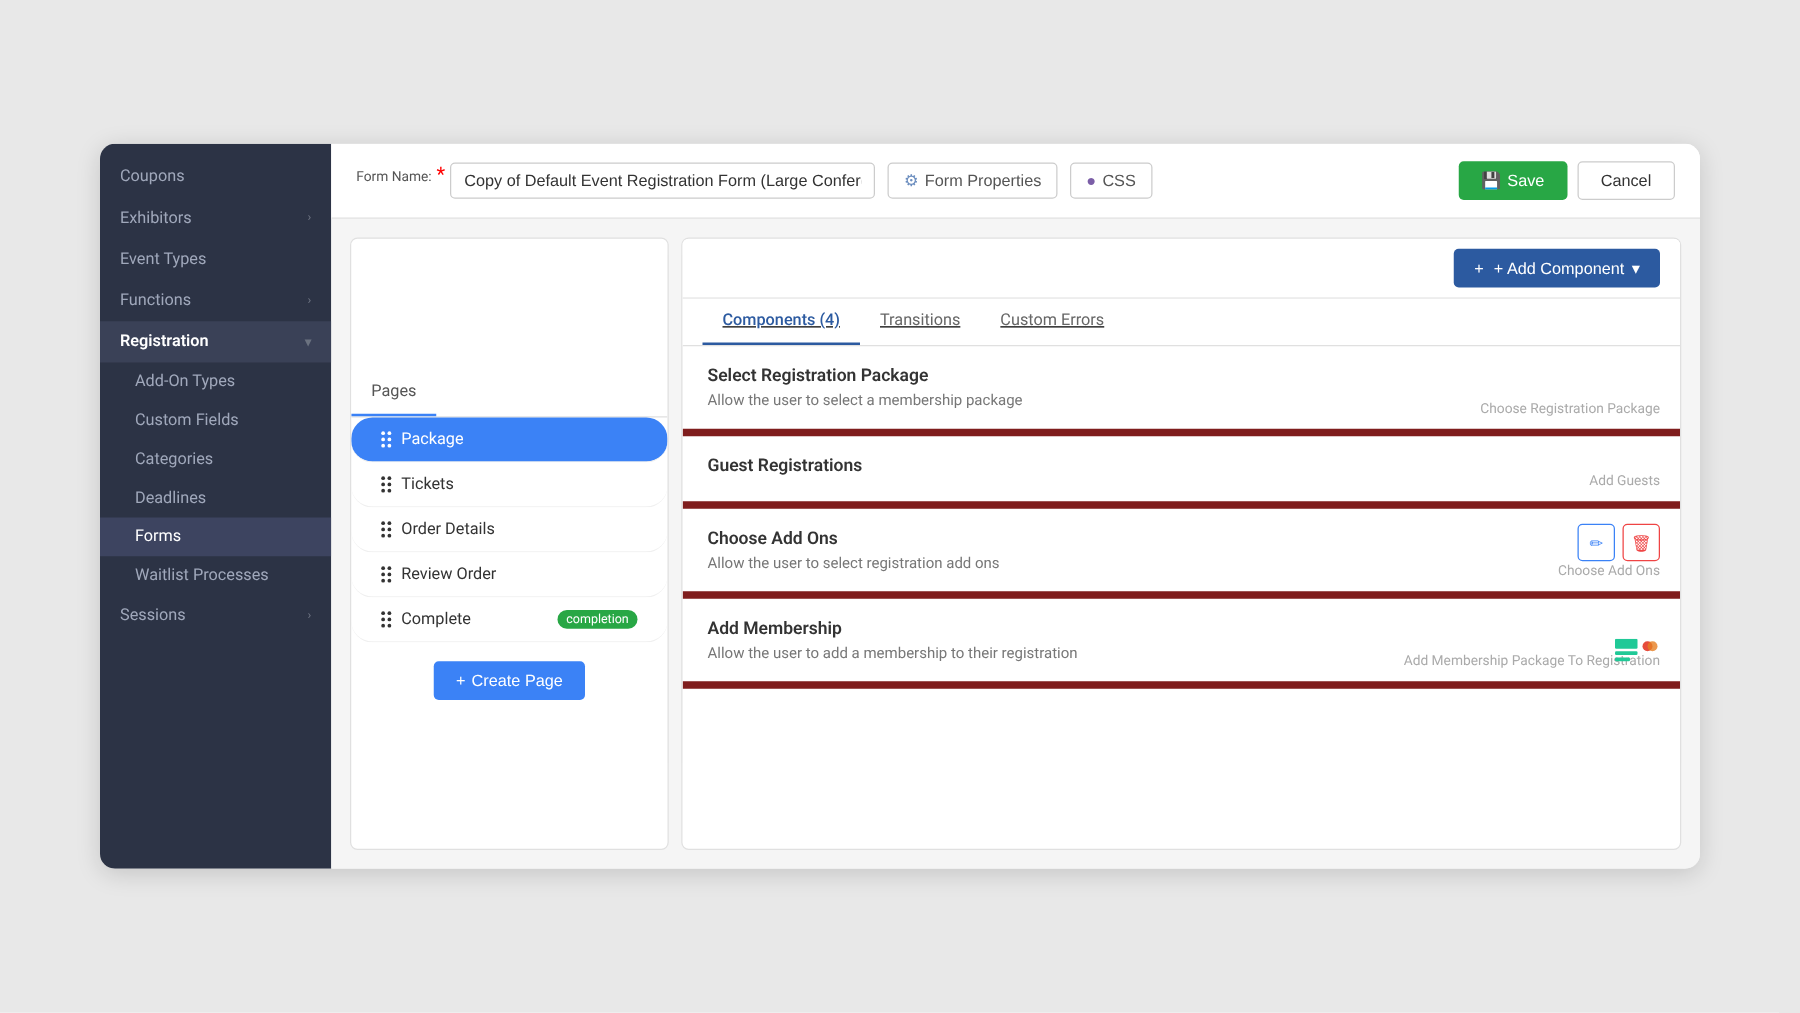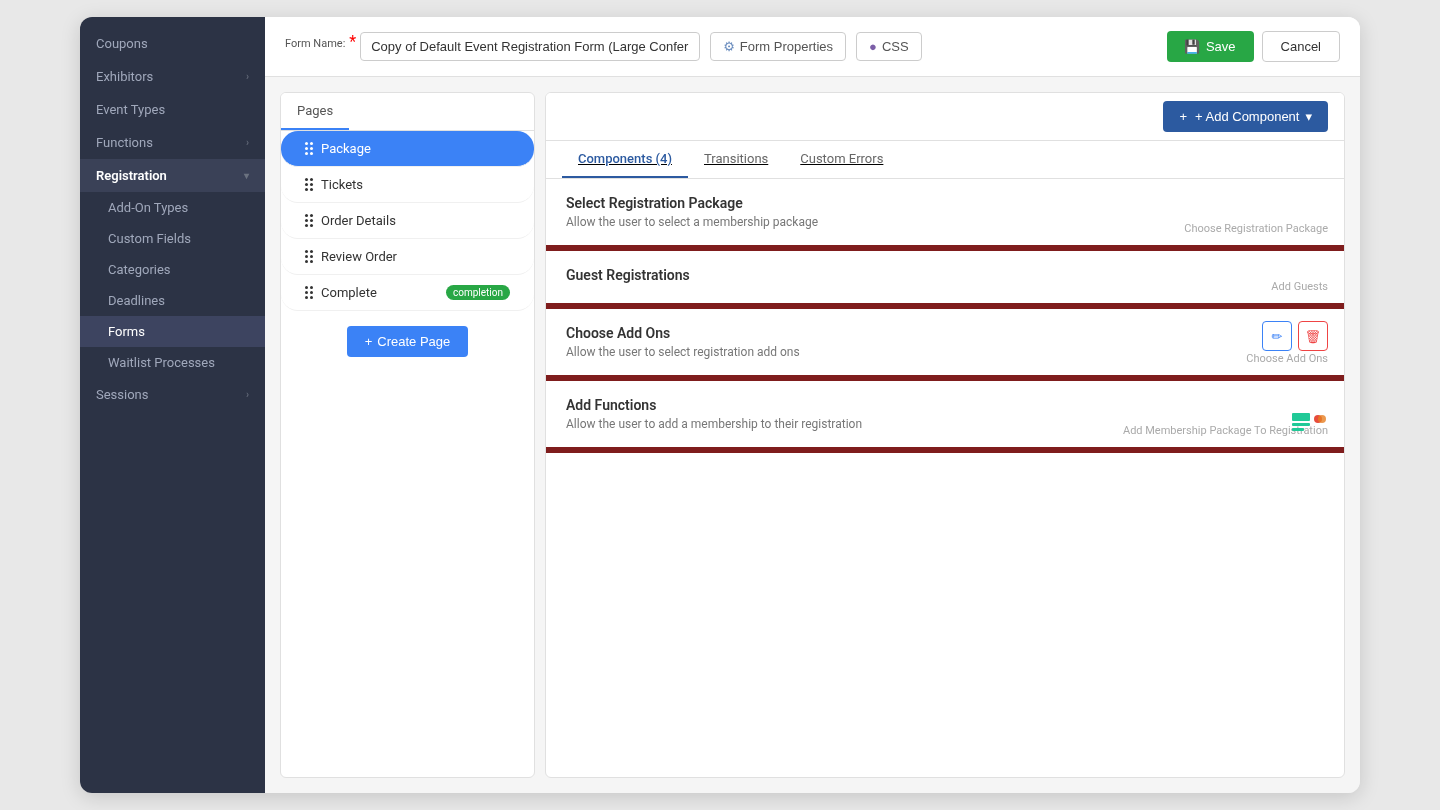--- a/index.html
+++ b/index.html
@@ -10,21 +10,21 @@
       height: 810px;
       overflow: hidden;
       display: flex;
       align-items: center;
       justify-content: center;
     }
     .app-window {
       background: #f0f0f0;
       border-radius: 12px;
       width: 1280px;
-      height: 776px;
+      height: 580px;
       display: flex;
       overflow: hidden;
       box-shadow: 0 4px 20px rgba(0,0,0,0.15);
     }
     
     .sidebar {
       width: 185px;
       background: #2c3345;
       flex-shrink: 0;
       display: flex;
@@ -163,20 +163,21 @@
     
     .pages-panel {
       width: 255px;
       flex-shrink: 0;
       background: #fff;
       border-radius: 6px;
       border: 1px solid #e0e0e0;
       display: flex;
       flex-direction: column;
       overflow: hidden;
+      justify-content: center;
     }
     .pages-header {
       padding: 10px 16px;
       font-size: 13px;
       color: #555;
       border-bottom: 2px solid #3b82f6;
       display: inline-block;
       margin: 0 0 0 0;
       background: #fff;
     }
@@ -535,21 +536,21 @@
                 <span>✏</span>
               </button>
               <button class="component-action-btn delete">
                 <span>🗑</span>
               </button>
             </div>
             <div class="component-type-label">Choose Add Ons</div>
           </div>
 
           <div class="component-card">
-            <div class="component-title">Add Functions</div>
+            <div class="component-title">Add Membership</div>
             <div class="component-desc">Allow the user to add a membership to their registration</div>
             <div class="component-type-label">Add Membership Package To Registration</div>
 
             <div style="position:absolute; bottom:10px; right:16px; display:flex; gap:2px; align-items:center;">
               <svg width="36" height="24" viewBox="0 0 36 24">
                 <rect x="0" y="0" width="18" height="8" rx="1" fill="#20c997"></rect>
                 <rect x="0" y="10" width="18" height="3" rx="1" fill="#20c997"></rect>
                 <rect x="0" y="15" width="12" height="3" rx="1" fill="#20c997"></rect>
                 <circle cx="26" cy="6" r="4" fill="#e74c3c"></circle>
                 <circle cx="30" cy="6" r="4" fill="#e67e22" fill-opacity="0.8"></circle>

